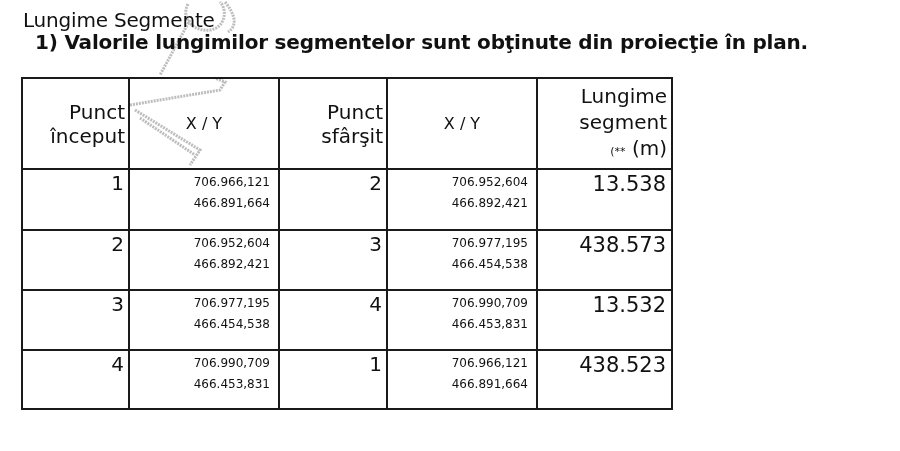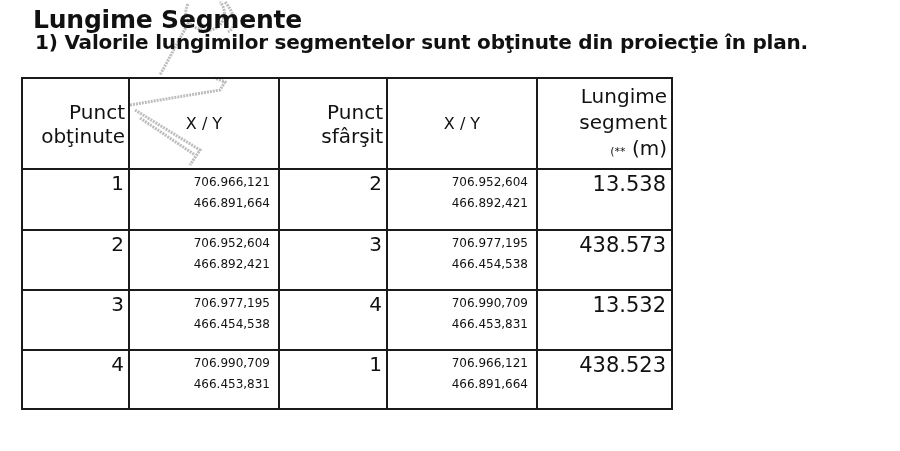--- a/index.html
+++ b/index.html
@@ -1,22 +1,22 @@
 <!DOCTYPE html>
 <html><head>
   <meta charset="utf-8">
   <style>
     html, body { margin: 0; padding: 0; background: #ffffff; }
     body {
       width: 900px; height: 451px; position: relative; overflow: hidden;
       font-family: "DejaVu Sans", "Liberation Sans", sans-serif; color: #111;
     }
     .title {
-      position: absolute; left: 33px; top: 9px;
-      font-size: 25px; font-weight: bold; line-height: 22px; letter-spacing: -0.2px;
+      position: absolute; left: 23px; top: 9px;
+      font-size: 20px; font-weight: normal; line-height: 22px; letter-spacing: -0.2px;
     }
     .subtitle {
       position: absolute; left: 23px; top: 31px;
       font-size: 20px; font-weight: bold; line-height: 22px; letter-spacing: -0.2px;
       white-space: nowrap;
       margin-left: 12px;
     }
     .tbl {
       position: absolute; left: 21px; top: 77px;
       border-collapse: collapse; table-layout: fixed;
@@ -57,21 +57,21 @@
     <col style="width:107px">
     <col style="width:150px">
     <col style="width:108px">
     <col style="width:150px">
     <col style="width:135px">
   </colgroup>
   <tbody>
       <tr style="height:91px">
     <th class="h-punct">
       <div>Punct</div>
-      <div>obţinute</div>
+      <div>început</div>
     </th>
     <th class="h-xy">X / Y</th>
     <th class="h-punct">
       <div>Punct</div>
       <div>sfârşit</div>
     </th>
     <th class="h-xy">X / Y</th>
     <th class="h-len">
       <div>Lungime</div>
       <div>segment</div>

